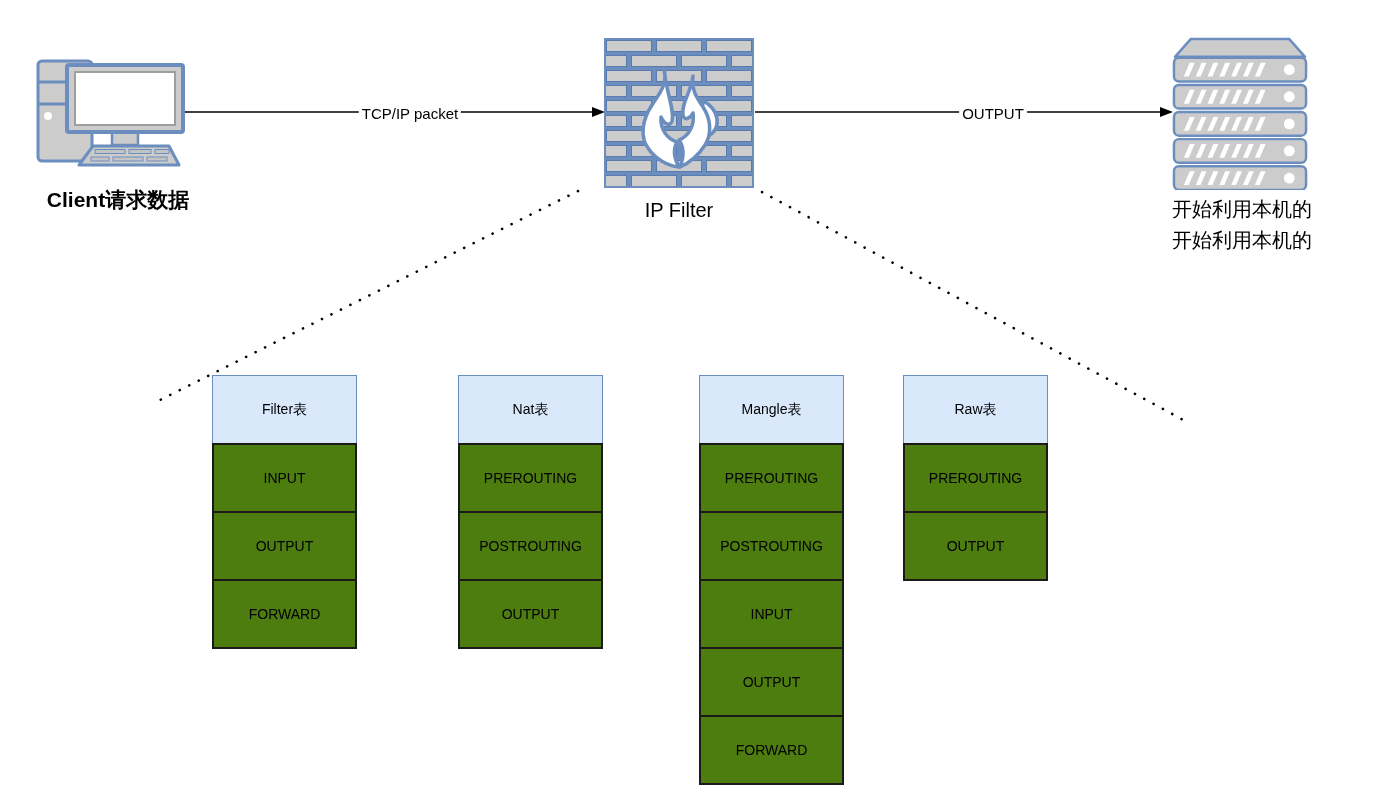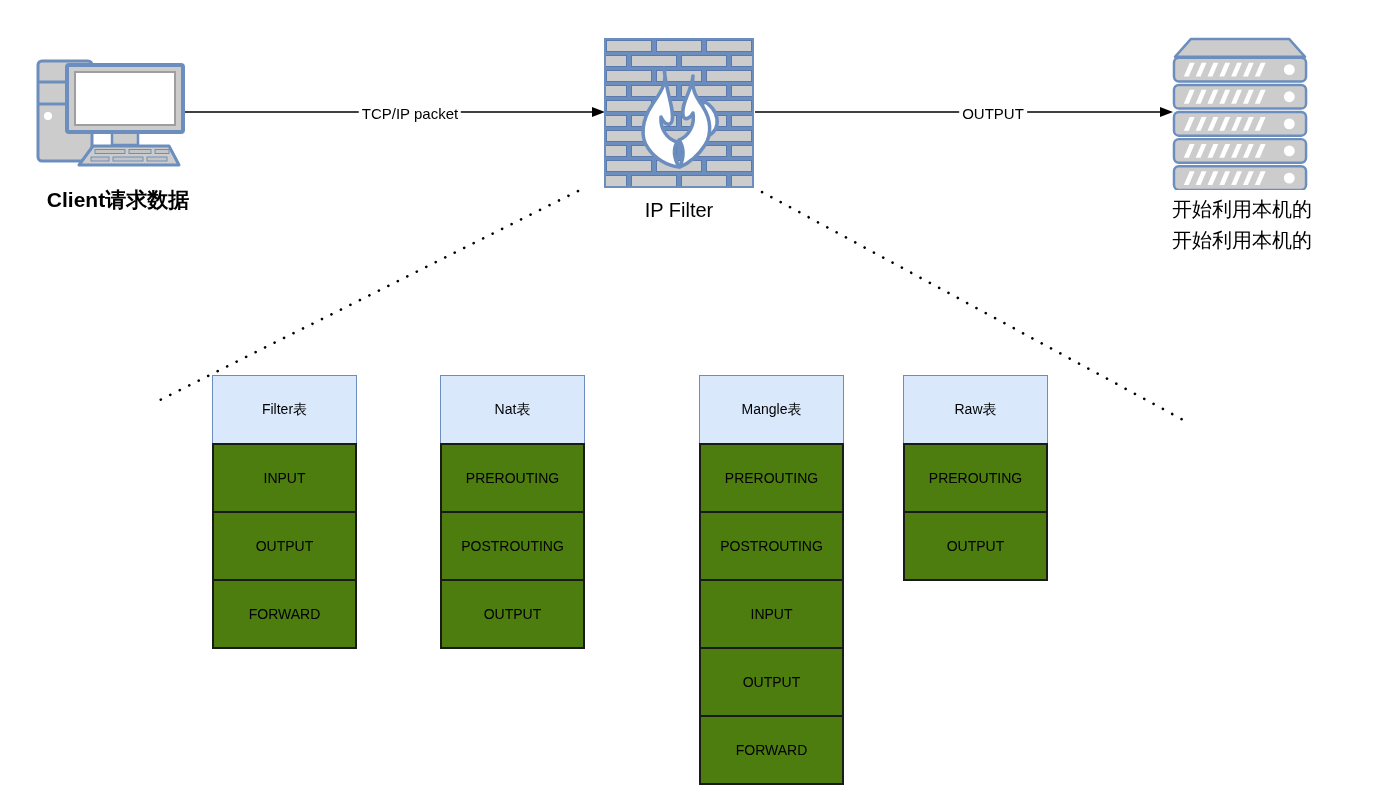--- a/index.html
+++ b/index.html
@@ -128,21 +128,21 @@
   <div class="edge-label" style="left:369px;top:113px">TCP/IP packet</div>
   <div class="edge-label" style="left:952px;top:113px">OUTPUT</div>
 
   <div class="chain-table" style="left:212px">
     <div class="table-header">Filter表</div>
     <div class="table-row">INPUT</div>
     <div class="table-row">OUTPUT</div>
     <div class="table-row">FORWARD</div>
   </div>
 
-  <div class="chain-table" style="left:440px">
+  <div class="chain-table" style="left:458px">
     <div class="table-header">Nat表</div>
     <div class="table-row">PREROUTING</div>
     <div class="table-row">POSTROUTING</div>
     <div class="table-row">OUTPUT</div>
   </div>
 
   <div class="chain-table" style="left:699px">
     <div class="table-header">Mangle表</div>
     <div class="table-row">PREROUTING</div>
     <div class="table-row">POSTROUTING</div>

